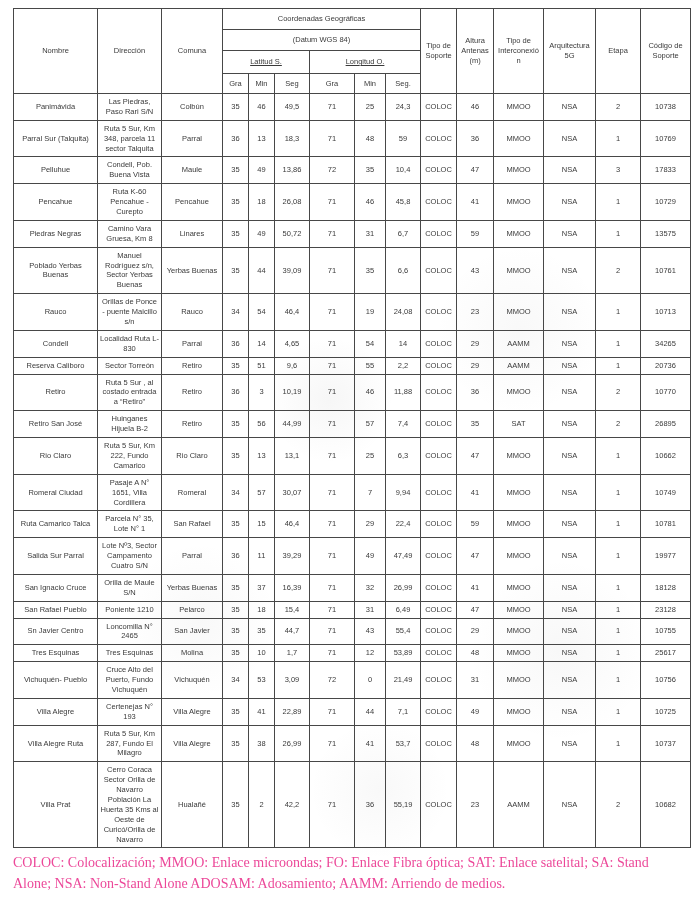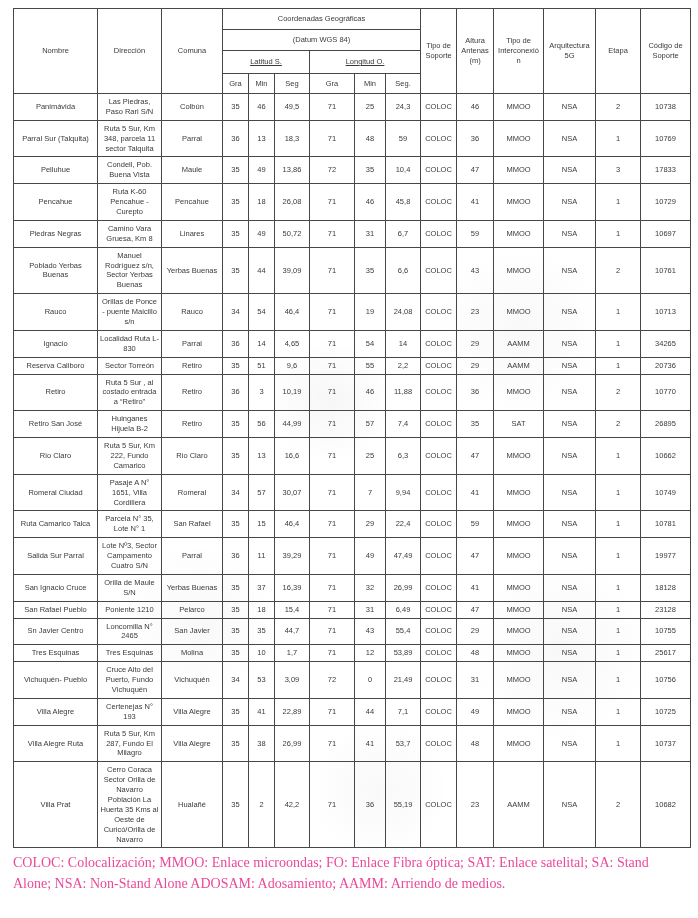--- a/index.html
+++ b/index.html
@@ -184,21 +184,21 @@
           <td>49</td>
           <td>50,72</td>
           <td>71</td>
           <td>31</td>
           <td>6,7</td>
           <td>COLOC</td>
           <td>59</td>
           <td>MMOO</td>
           <td>NSA</td>
           <td>1</td>
-          <td>10697</td>
+          <td>13575</td>
         </tr>
         <tr>
           <td>Poblado Yerbas Buenas</td>
           <td>Manuel Rodríguez s/n, Sector Yerbas Buenas</td>
           <td>Yerbas Buenas</td>
           <td>35</td>
           <td>44</td>
           <td>39,09</td>
           <td>71</td>
           <td>35</td>
@@ -221,21 +221,21 @@
           <td>19</td>
           <td>24,08</td>
           <td>COLOC</td>
           <td>23</td>
           <td>MMOO</td>
           <td>NSA</td>
           <td>1</td>
           <td>10713</td>
         </tr>
         <tr>
-          <td>Ignacio</td>
+          <td>Condell</td>
           <td>Localidad Ruta L- 830</td>
           <td>Parral</td>
           <td>36</td>
           <td>14</td>
           <td>4,65</td>
           <td>71</td>
           <td>54</td>
           <td>14</td>
           <td>COLOC</td>
           <td>29</td>
@@ -294,21 +294,21 @@
           <td>NSA</td>
           <td>2</td>
           <td>26895</td>
         </tr>
         <tr>
           <td>Rio Claro</td>
           <td>Ruta 5 Sur, Km 222, Fundo Camarico</td>
           <td>Rio Claro</td>
           <td>35</td>
           <td>13</td>
-          <td>16,6</td>
+          <td>13,1</td>
           <td>71</td>
           <td>25</td>
           <td>6,3</td>
           <td>COLOC</td>
           <td>47</td>
           <td>MMOO</td>
           <td>NSA</td>
           <td>1</td>
           <td>10662</td>
         </tr>

